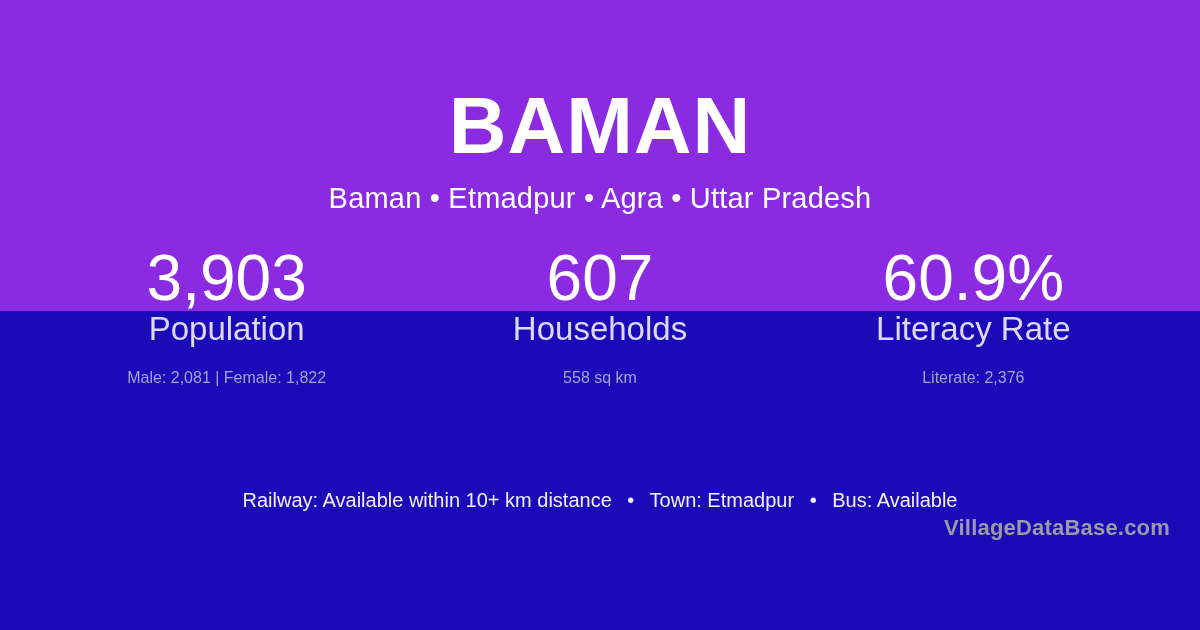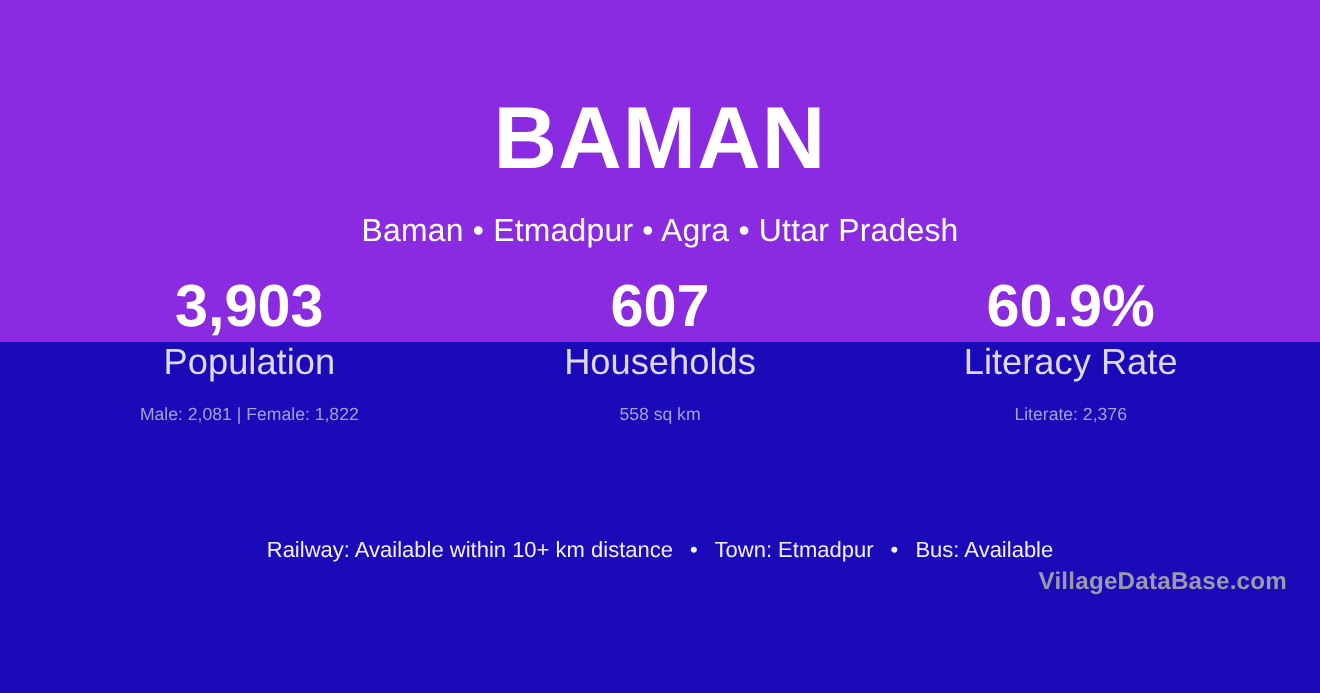--- a/index.html
+++ b/index.html
@@ -52,21 +52,21 @@
   #title {
     margin: 0;
     padding-top: 82px;
     font-size: 80px;
     line-height: 88px;
     font-weight: 700;
     letter-spacing: 1px;
     color: #ffffff;
   }
   #subtitle {
-    margin: 12px;
+    margin: 0;
     padding-top: 10px;
     font-size: 29px;
     line-height: 36px;
     font-weight: 400;
     color: #ffffff;
     letter-spacing: 0.2px;
   }
 
   
   #stats {
@@ -76,23 +76,23 @@
     width: 1120px;
     display: flex;
     flex-direction: row;
     z-index: 5;
   }
   .stat-col {
     flex: 1 1 0;
     text-align: center;
   }
   .stat-value {
-    font-size: 54px;
+    font-size: 64px;
     line-height: 64px;
-    font-weight: 700;
+    font-weight: 400;
     color: #ffffff;
     letter-spacing: 0px;
   }
   .stat-label {
     margin-top: 4px;
     font-size: 33px;
     line-height: 30px;
     font-weight: 400;
     color: #ddd8f4;
   }

